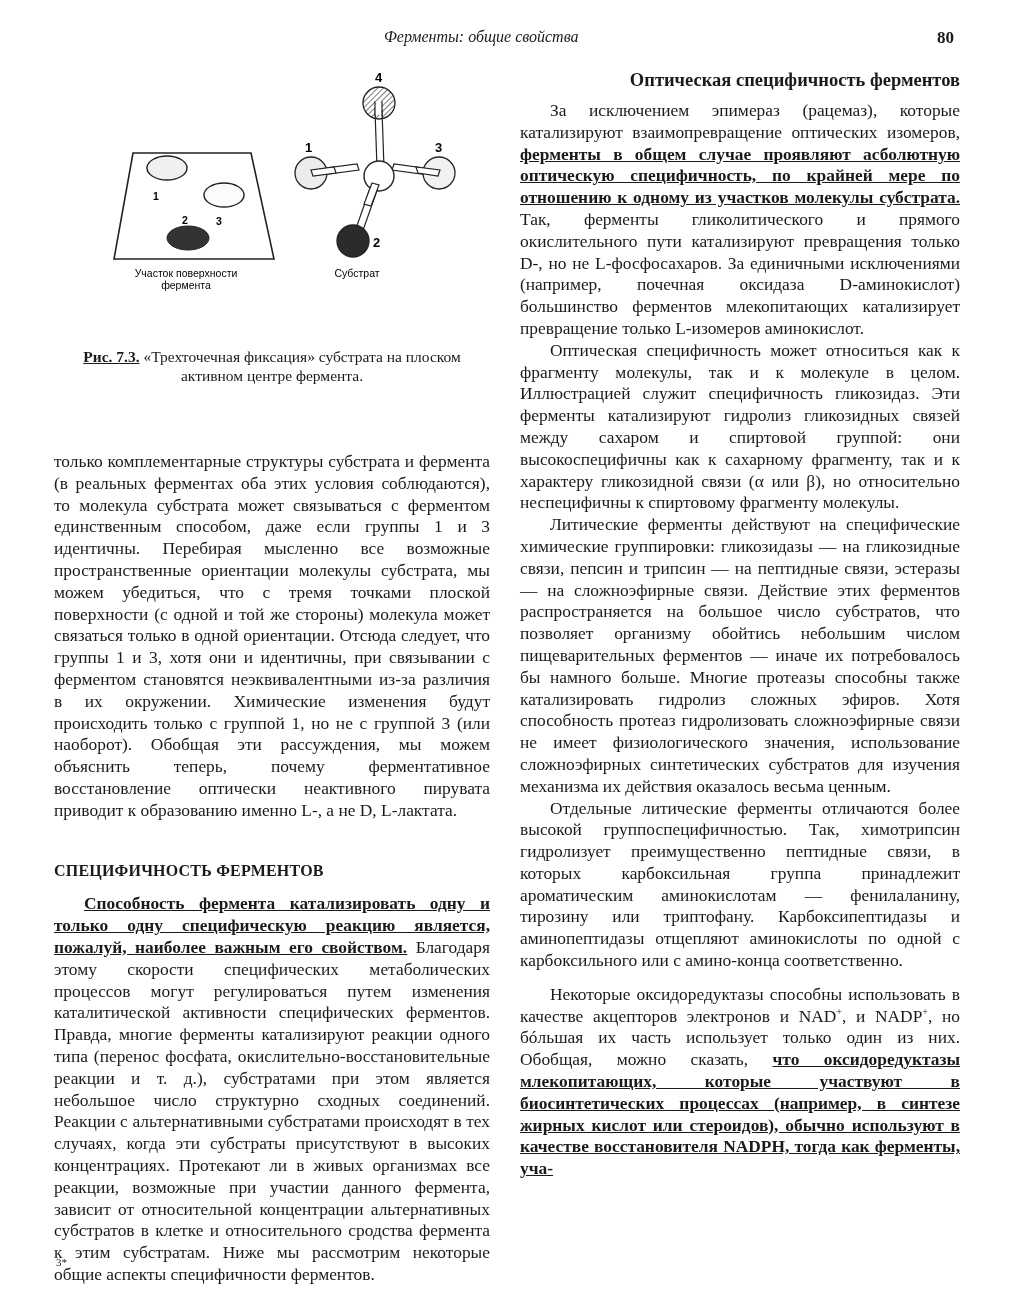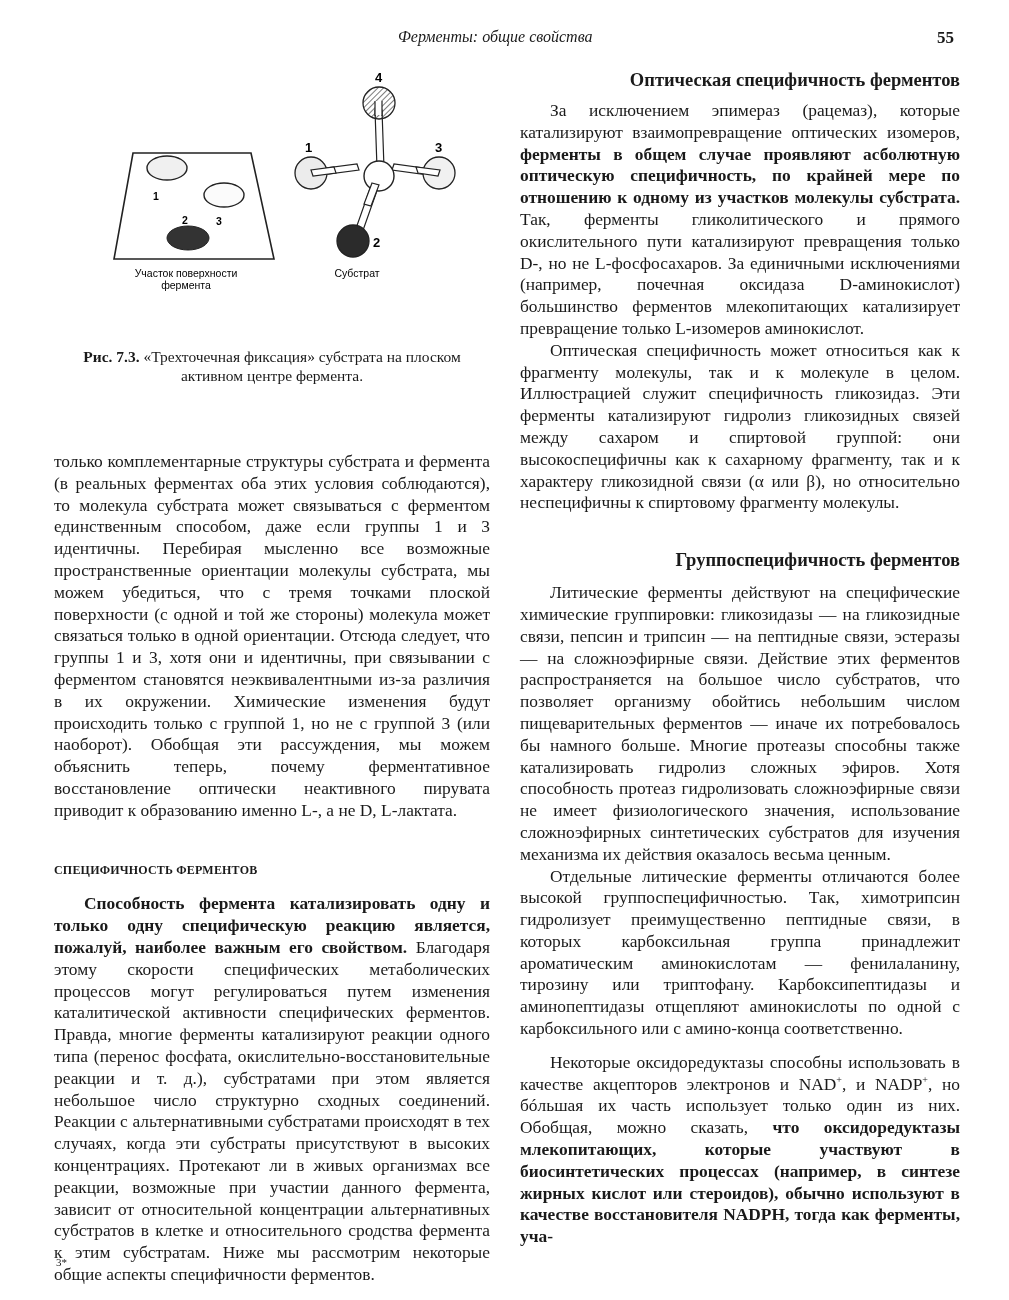--- a/index.html
+++ b/index.html
@@ -1,41 +1,41 @@
 <!DOCTYPE html>
 <html><head>
 <meta charset="utf-8">
 <style>
   html, body { margin:0; padding:0; background:#ffffff; }
   body { width:1009px; height:1300px; position:relative; overflow:hidden; color:#1a1a1a;
          font-family:"Liberation Serif","DejaVu Serif",serif; }
   .running-head { position:absolute; top:28px; left:0; width:1009px; }
-  .rh-title { position:absolute; left:398px; top:0; font-style:italic; font-size:16px; }
+  .rh-title { position:absolute; left:384px; top:0; font-style:italic; font-size:16px; }
   .rh-page { position:absolute; left:937px; top:0; font-weight:bold; font-size:17px; }
   .col { position:absolute; font-size:17.4px; line-height:21.8px; text-align:justify; }
   .col-left { left:54px; width:436px; }
   .col-right { left:520px; width:440px; top:68px; }
   p { margin:0; }
   .indent { text-indent:30px; }
-  .b { font-weight:bold; }
+  .b { font-weight:bold;text-decoration:underline; }
   h2.sub { font-size:18.5px; font-weight:bold; margin:0; line-height:24px; text-align:right; }
-  h2.main { font-size:12px; font-weight:bold; margin:0; letter-spacing:0.2px; text-align:left; }
+  h2.main { font-size:16px; font-weight:bold; margin:0; letter-spacing:0.2px; text-align:left; }
   .figure { position:absolute; left:54px; top:66px; width:440px; height:230px; }
   .fig-label { font-family:"Liberation Sans","DejaVu Sans",sans-serif; font-size:10.5px; }
   .caption { position:absolute; left:54px; top:347px; width:436px; font-size:15.5px; line-height:19px; text-align:center; }
   .caption .b { font-weight:bold;margin-top:45px; }
   .footer-sig { position:absolute; left:56px; top:1256px; font-size:11px; }
   sup { font-size:10px; line-height:0; }
 </style>
 </head>
 <body>
 
 <div class="running-head">
   <span class="rh-title">Ферменты: общие свойства</span>
-  <span class="rh-page">55</span>
+  <span class="rh-page">80</span>
 </div>
 
 <div class="figure">
   <svg width="440" height="230" viewBox="0 0 440 230">
 
     <polygon points="79,87 197,87 220,193 60,193" fill="none" stroke="#222" stroke-width="1.6"></polygon>
     <ellipse cx="113" cy="102" rx="20" ry="12" fill="#f0f0f0" stroke="#222" stroke-width="1.4"></ellipse>
     <ellipse cx="170" cy="129" rx="20" ry="12" fill="#fbfbfb" stroke="#222" stroke-width="1.4"></ellipse>
     <ellipse cx="134" cy="172" rx="21" ry="12" fill="#333" stroke="#222" stroke-width="1"></ellipse>
     <text class="fig-label" x="99" y="134" font-family="Liberation Sans, sans-serif" font-size="13" font-weight="bold">1</text>
@@ -87,17 +87,16 @@
   <h2 class="main" style="margin-top:38px; margin-bottom:12px;">СПЕЦИФИЧНОСТЬ ФЕРМЕНТОВ</h2>
   <p class="indent"><span class="b">Способность фермента катализировать одну и только одну специфическую реакцию является, пожалуй, наиболее важным его свойством.</span><span> Благодаря этому скорости специфических метаболических процессов могут регулироваться путем изменения каталитической активности специфических ферментов. Правда, многие ферменты катализируют реакции одного типа (перенос фосфата, окислительно-восстановительные реакции и т. д.), субстратами при этом является небольшое число структурно сходных соединений. Реакции с альтернативными субстратами происходят в тех случаях, когда эти субстраты присутствуют в высоких концентрациях. Протекают ли в живых организмах все реакции, возможные при участии данного фермента, зависит от относительной концентрации альтернативных субстратов в клетке и относительного сродства фермента к этим субстратам. Ниже мы рассмотрим некоторые общие аспекты специфичности ферментов.</span></p>
 </div>
 
 <div class="footer-sig">3*</div>
 
 <div class="col col-right">
   <h2 class="sub" style="margin-bottom:8px;">Оптическая специфичность ферментов</h2>
   <p class="indent"><span>За исключением эпимераз (рацемаз), которые катализируют взаимопревращение оптических изомеров, </span><span class="b">ферменты в общем случае проявляют асболютную оптическую специфичность, по крайней мере по отношению к одному из участков молекулы субстрата.</span><span> Так, ферменты гликолитического и прямого окислительного пути катализируют превращения только D-, но не L-фосфосахаров. За единичными исключениями (например, почечная оксидаза D-аминокислот) большинство ферментов млекопитающих катализирует превращение только L-изомеров аминокислот.</span></p>
   <p class="indent">Оптическая специфичность может относиться как к фрагменту молекулы, так и к молекуле в целом. Иллюстрацией служит специфичность гликозидаз. Эти ферменты катализируют гидролиз гликозидных связей между сахаром и спиртовой группой: они высокоспецифичны как к сахарному фрагменту, так и к характеру гликозидной связи (α или β), но относительно неспецифичны к спиртовому фрагменту молекулы.</p>
-  <h2 class="sub" style="margin-top:34px; margin-bottom:10px;">Группоспецифичность ферментов</h2>
   <p class="indent">Литические ферменты действуют на специфические химические группировки: гликозидазы — на гликозидные связи, пепсин и трипсин — на пептидные связи, эстеразы — на сложноэфирные связи. Действие этих ферментов распространяется на большое число субстратов, что позволяет организму обойтись небольшим числом пищеварительных ферментов — иначе их потребовалось бы намного больше. Многие протеазы способны также катализировать гидролиз сложных эфиров. Хотя способность протеаз гидролизовать сложноэфирные связи не имеет физиологического значения, использование сложноэфирных синтетических субстратов для изучения механизма их действия оказалось весьма ценным.</p>
   <p class="indent">Отдельные литические ферменты отличаются более высокой группоспецифичностью. Так, химотрипсин гидролизует преимущественно пептидные связи, в которых карбоксильная группа принадлежит ароматическим аминокислотам — фенилаланину, тирозину или триптофану. Карбоксипептидазы и аминопептидазы отщепляют аминокислоты по одной с карбоксильного или с амино-конца соответственно.</p>
   <p class="indent" style="margin-top:12px;"><span>Некоторые оксидоредуктазы способны использовать в качестве акцепторов электронов и NAD</span><sup>+</sup><span>, и NADP</span><sup>+</sup><span>, но бóльшая их часть использует только один из них. Обобщая, можно сказать, </span><span class="b">что оксидоредуктазы млекопитающих, которые участвуют в биосинтетических процессах (например, в синтезе жирных кислот или стероидов), обычно используют в качестве восстановителя NADPH, тогда как ферменты, уча-</span></p>
 </div>
 
 </body></html>

